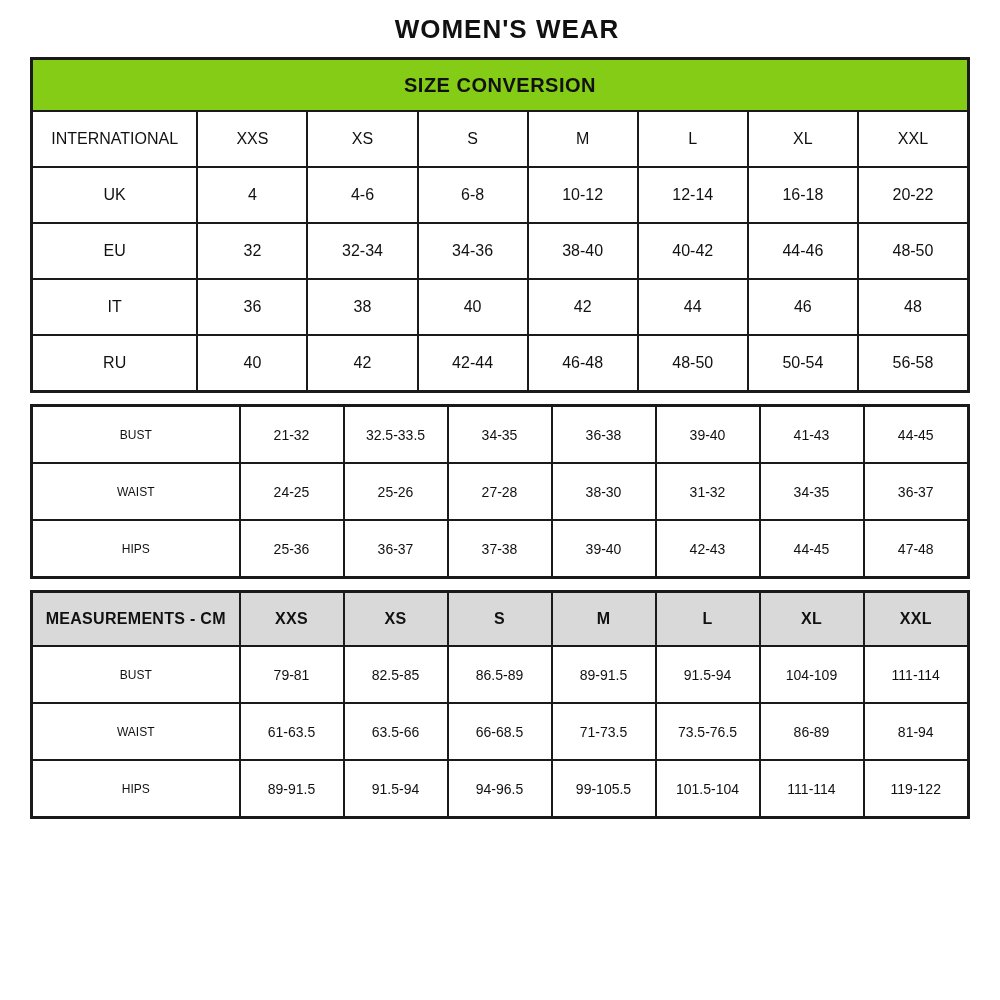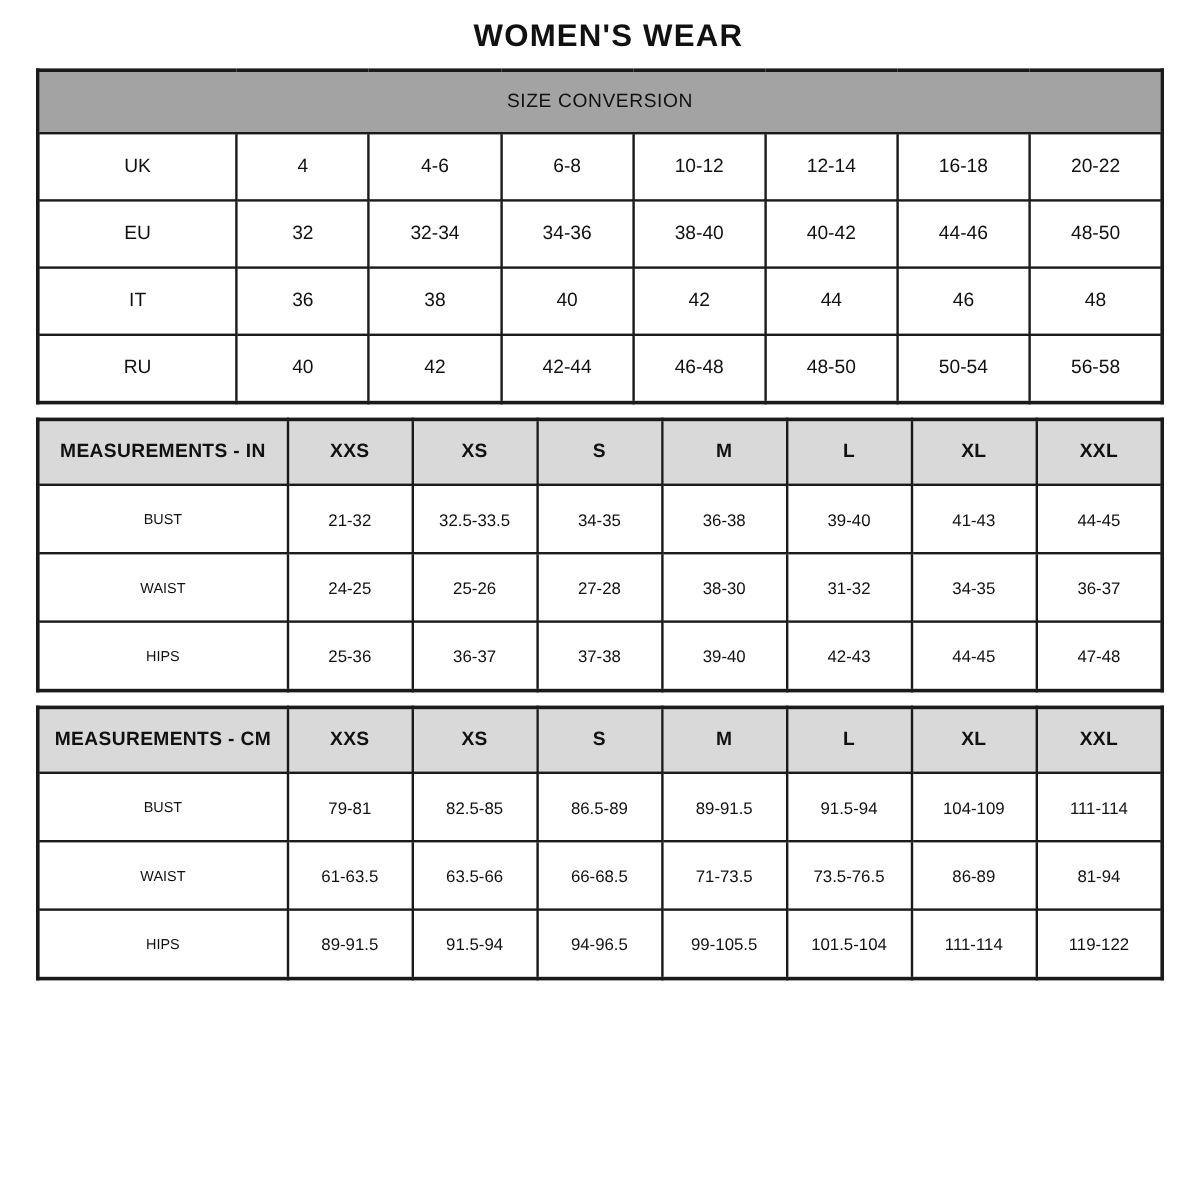--- a/index.html
+++ b/index.html
@@ -35,23 +35,23 @@
     border: 2px solid #1a1a1a;
     text-align: center;
     vertical-align: middle;
     padding: 0 4px;
     overflow: hidden;
     white-space: nowrap;
   }
   
   .t1 .banner-row td {
     height: 50px;
-    background: #a3a3a3;
-    font-weight: normal;
-    font-size: 16px;
+    background: #84cc16;
+    font-weight: bold;
+    font-size: 20px;
     letter-spacing: 0.5px;
   }
   .t1 .data-row td { height: 54px; font-size: 16px; }
   
   .tm .head-row td {
     height: 52px;
     background: #d9d9d9;
     font-weight: bold;
     font-size: 16px;
     letter-spacing: 0.3px;
@@ -75,20 +75,30 @@
       <col style="width:11.75%">
         <col style="width:11.75%">
         <col style="width:11.75%">
         <col style="width:11.8%">
     </colgroup>
     <tbody>
         <tr class="banner-row">
       <td colspan="8">SIZE CONVERSION</td>
     </tr>
     <tr class="data-row">
+      <td>INTERNATIONAL</td>
+      <td>XXS</td>
+      <td>XS</td>
+      <td>S</td>
+      <td>M</td>
+      <td>L</td>
+      <td>XL</td>
+      <td>XXL</td>
+    </tr>
+    <tr class="data-row">
       <td>UK</td>
       <td>4</td>
       <td>4-6</td>
       <td>6-8</td>
       <td>10-12</td>
       <td>12-14</td>
       <td>16-18</td>
       <td>20-22</td>
     </tr>
     <tr class="data-row">
@@ -129,30 +139,20 @@
       <col style="width:22.2%">
       <col style="width:11.1%">
         <col style="width:11.1%">
         <col style="width:11.1%">
       <col style="width:11.1%">
         <col style="width:11.1%">
         <col style="width:11.1%">
         <col style="width:11.2%">
     </colgroup>
     <tbody>
-        <tr class="head-row">
-      <td>MEASUREMENTS - IN</td>
-      <td>XXS</td>
-      <td>XS</td>
-      <td>S</td>
-      <td>M</td>
-      <td>L</td>
-      <td>XL</td>
-      <td>XXL</td>
-    </tr>
     <tr class="data-row">
       <td class="rowlabel">BUST</td>
       <td>21-32</td>
       <td>32.5-33.5</td>
       <td>34-35</td>
       <td>36-38</td>
       <td>39-40</td>
       <td>41-43</td>
       <td>44-45</td>
     </tr>

